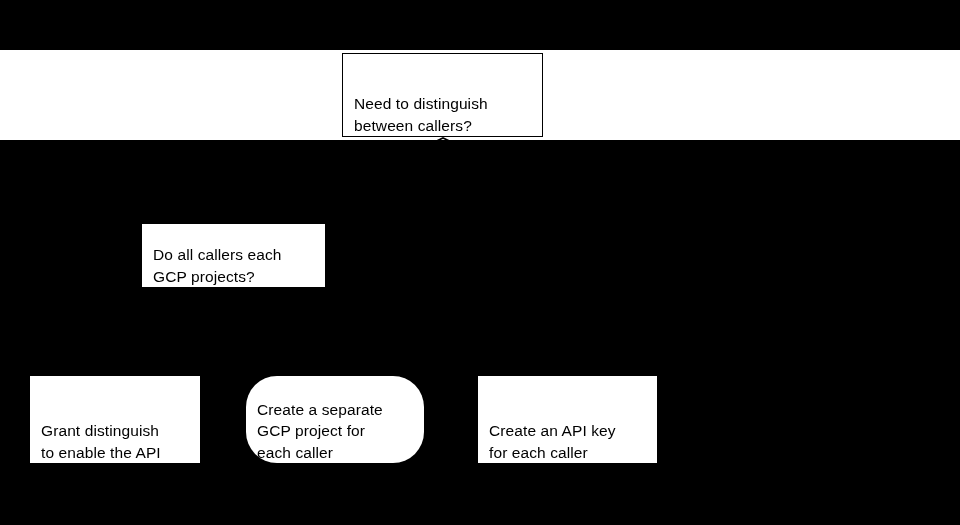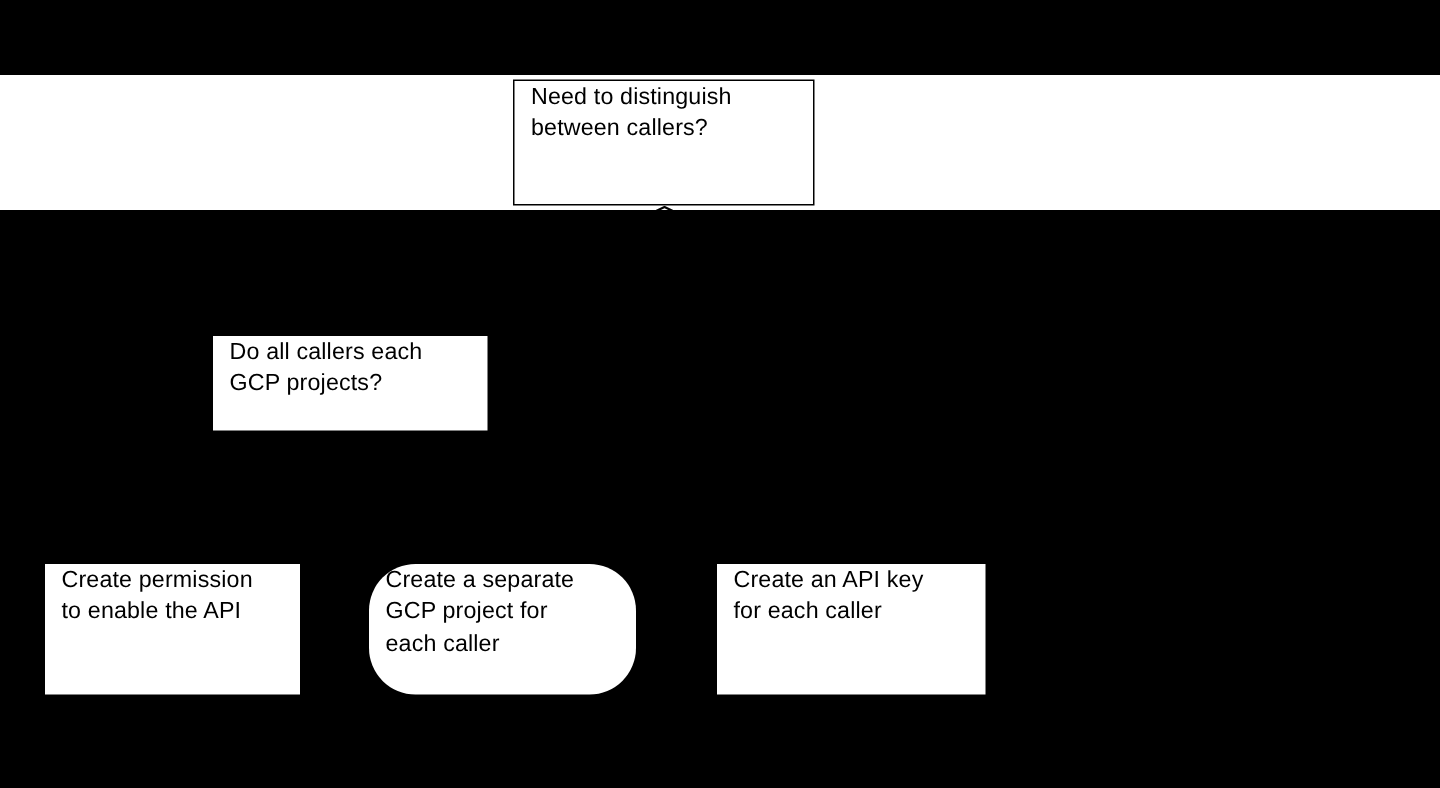--- a/index.html
+++ b/index.html
@@ -26,21 +26,21 @@
   #band-top {
     top: 50px;
     height: 90px;
   }
   
   .node {
     position: absolute;
     background: #ffffff;
     box-sizing: border-box;
     display: flex;
-    align-items: flex-start;
+    align-items: flex-end;
     color: #000000;
     font-size: 15.5px;
     line-height: 1.38;
     letter-spacing: 0.1px;
   }
   .node .node-label {
     display: block;
     padding: 0 11px;
     white-space: pre-line;
   }
@@ -124,21 +124,21 @@
     </svg>
   </div>
 
   <div class="node" id="node-gcp-projects">
     <span class="node-label">Do all callers each
 GCP projects?</span>
   </div>
 
 
   <div class="node" id="node-grant-permission">
-    <span class="node-label">Create permission
+    <span class="node-label">Grant distinguish
 to enable the API</span>
   </div>
 
   <div class="node" id="node-separate-project">
     <span class="node-label">Create a separate
 GCP project for
 each caller</span>
   </div>
 
   <div class="node" id="node-key-each-caller">

